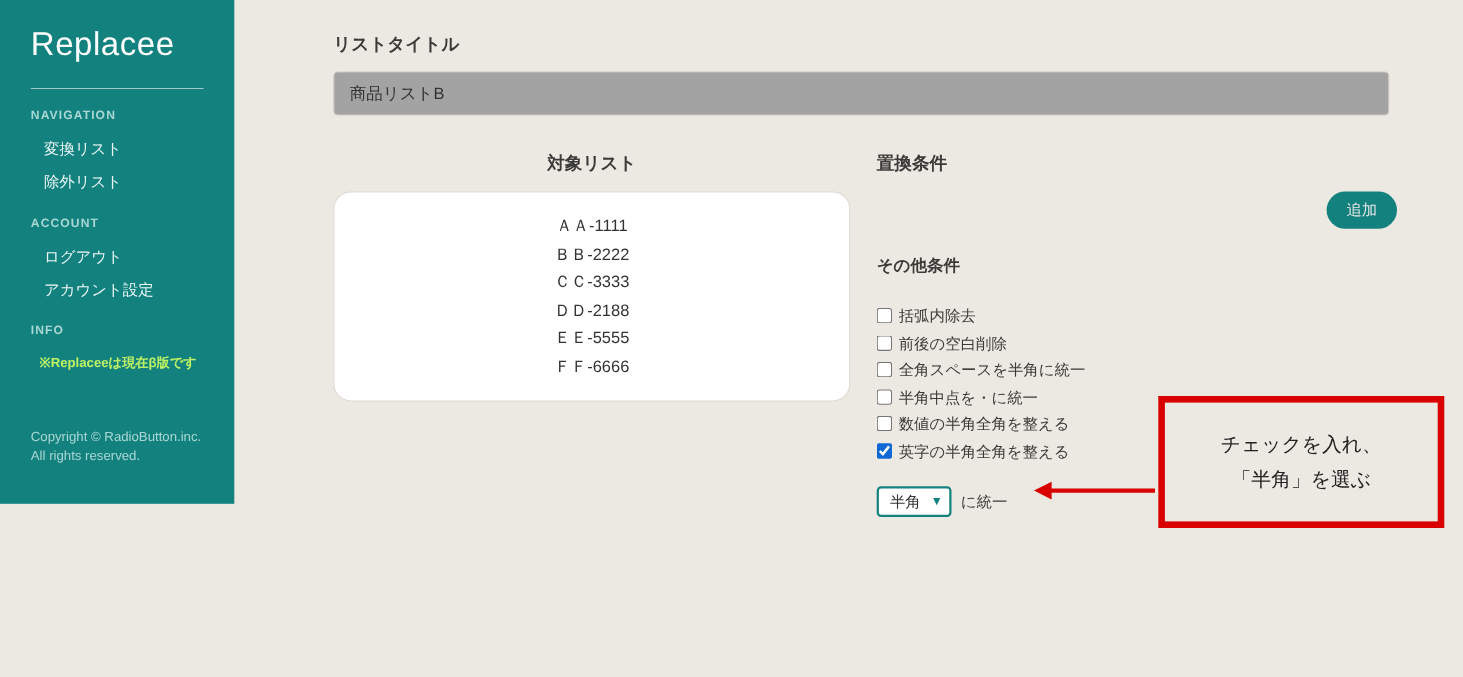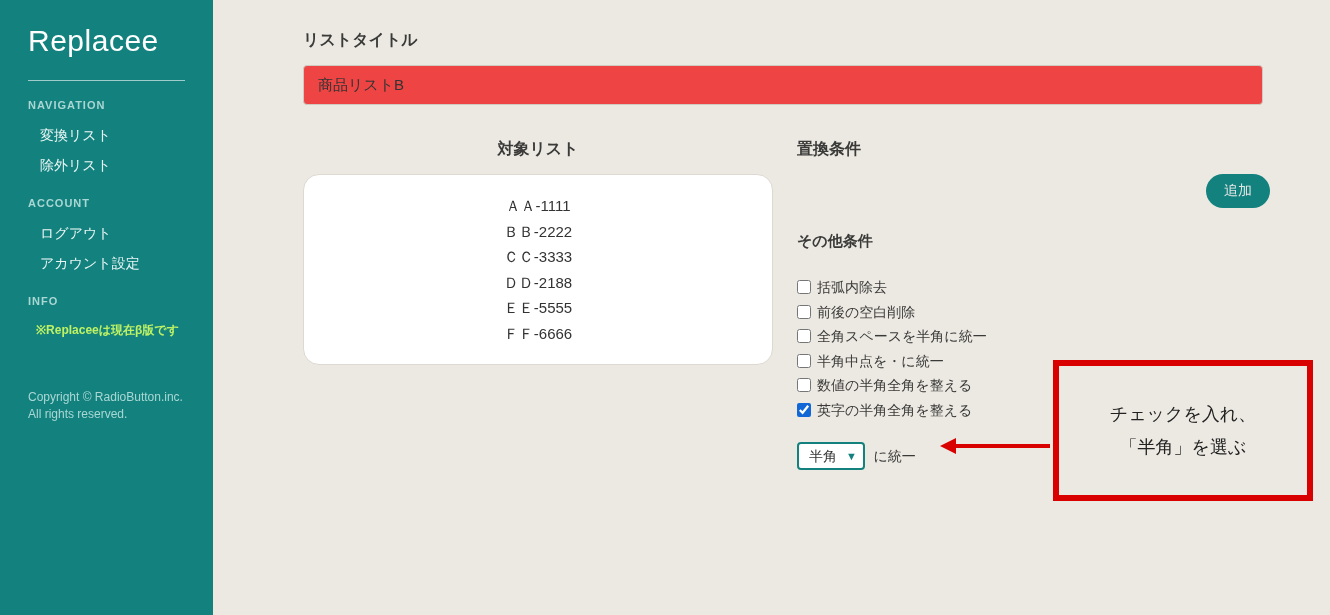--- a/index.html
+++ b/index.html
@@ -1,40 +1,40 @@
 <!DOCTYPE html>
 <html><head>
 <meta charset="utf-8">
 <style>
   * { box-sizing: border-box; margin: 0; padding: 0; }
   html, body { width: 1330px; height: 615px; font-family: "Hiragino Sans", "Yu Gothic", Meiryo, sans-serif; }
   body { display: flex; background:#ece9e3; color:#333; }
 
   
   .sidebar {
-    width: 213px; height: 615px; background:#13827e; color:#d7ecea;
+    width: 213px; height: 458px; background:#13827e; color:#d7ecea;
     padding: 24px 28px 20px 28px; flex-shrink:0;
   }
   .brand { font-size: 30px; font-weight: 500; color:#fff; letter-spacing: .5px; }
   .brand-rule { border:0; border-top:1px solid rgba(255,255,255,.6); margin:22px 0 18px; }
   .side-heading { font-size:11px; letter-spacing:1px; color:#a9d7d4; margin:16px 0 10px; font-weight:600; }
   .side-link { display:block; font-size:14px; color:#eaf6f5; padding:6px 0 6px 12px; cursor:pointer; }
   .side-info { font-size:12px; color:#bef264; padding:4px 0 0 8px; line-height:1.5;font-weight:bold; }
   .copyright { font-size:12px; color:#a9d7d4; margin-top:50px; line-height:1.4; }
 
   
   .main { flex:1; padding:30px 60px 30px 90px; position:relative; }
   .row { display:flex; gap:24px; align-items:flex-start; }
   .left { width:470px;text-align:center; }
   .right { flex:1; position:relative; }
 
   .field-label, .section-title { font-size:16px; font-weight:700; color:#3a3a38; margin-bottom:14px; }
   .title-input {
     width:960px; height:40px; padding:8px 14px; font-size:15px;
-    border:1px solid #cfcac2; border-radius:4px; background:#ef4444; color:#333;
+    border:1px solid #cfcac2; border-radius:4px; background:#a3a3a3; color:#333;
   }
   .section-title { margin-top:34px; }
 
   .target-list {
     width:470px; min-height:180px; background:#fff; border:1px solid #ddd9d1;
     border-radius:16px; padding:18px 18px; font-size:15px; line-height:1.7;
     font-family: inherit; color:#333;
   }
 
   .right-pane { margin-top:34px; }
@@ -48,21 +48,21 @@
   .select-wrap { margin-top:20px; display:inline-flex; align-items:center; position:relative; }
   .select {
     border:2px solid #13827e; border-radius:4px; padding:4px 26px 4px 10px;
     font-size:14px; background:#fff; cursor:pointer; color:#333; appearance:none;
   }
   .select-caret { position:absolute; right:8px; pointer-events:none; color:#13827e; font-size:11px; }
   .inline-tail { font-size:14px; color:#3a3a38; margin-left:4px; }
 
   
   .callout {
-    position:absolute; top:360px; left:1053px; width:260px; height:141px;
+    position:absolute; top:360px; left:1053px; width:260px; height:120px;
     border:6px solid #d90000; background:#ece9e3; display:flex; flex-direction:column;
     align-items:center; justify-content:center; font-size:18px; color:#222; line-height:1.8;
   }
   .arrow {
     position:absolute; top:434px; left:940px; width:110px; height:24px;
   }
   .arrow svg { width:100%; height:100%; }
 </style>
 </head>
 <body>

